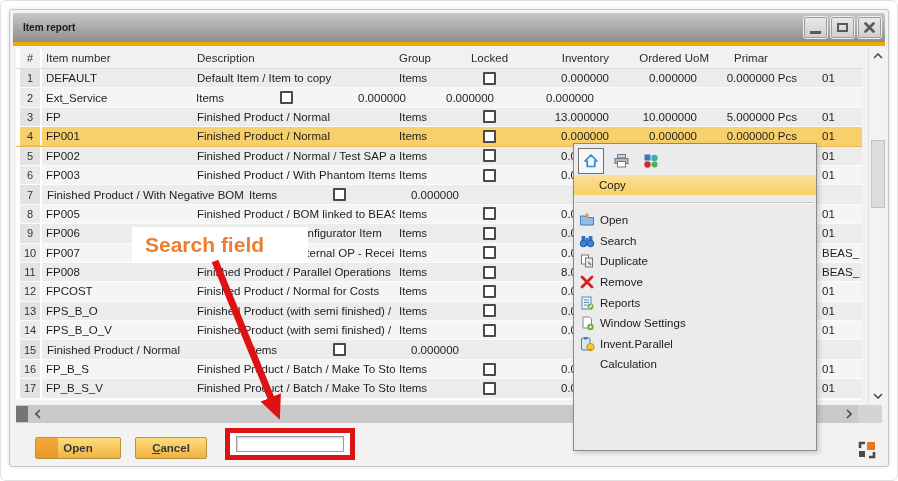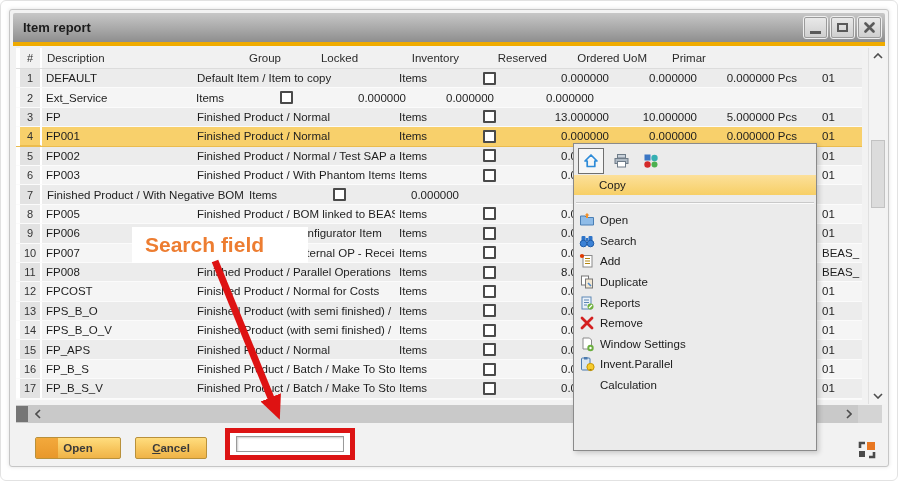--- a/index.html
+++ b/index.html
@@ -3,21 +3,21 @@
 <meta charset="utf-8">
 <style>
   * { margin:0; padding:0; box-sizing:border-box; }
   html,body { background:#fff; }
   body { font-family:"Liberation Sans","DejaVu Sans",sans-serif; width:898px; height:481px; position:relative; overflow:hidden; }
   .canvas { position:absolute; inset:0; background:#fff; border:1px solid #E2E2E2; border-radius:6px; }
 
   
   .window { position:absolute; left:8px; top:8px; width:880px; height:458px; background:#F2F2F2; border:1px solid #C6C6C6; border-radius:3px; box-shadow:0 0 4px rgba(0,0,0,.12); }
   .titlebar { position:absolute; left:3px; right:3px; top:3px; height:29px; background:linear-gradient(#C7C7C7,#A8A8A8 55%,#8E8E8E); border-radius:2px 2px 0 0; display:flex; align-items:center; }
-  .title { font-size:13px; font-weight:bold; color:#1b1b1b; padding-left:10px; }
+  .title { font-size:10px; font-weight:bold; color:#1b1b1b; padding-left:10px; }
   .win-btns { position:absolute; right:4px; top:4px; display:flex; gap:4px; }
   .wbtn { width:23px; height:21px; background:linear-gradient(#E9E9E9,#CFCFCF); border:1px solid #9B9B9B; outline:1px solid #EFEFEF; border-radius:2px; display:flex; align-items:center; justify-content:center; cursor:pointer; }
   .glyph-min { width:11px; height:3px; background:#5A5A5A; margin-top:10px; }
   .glyph-max { width:11px; height:9px; border:2px solid #5A5A5A; }
   .goldline { position:absolute; left:3px; right:3px; top:32px; height:4px; background:#F0AB00; }
 
   
   .grid { position:absolute; left:6px; top:38px; width:846px; height:352px; background:#FAFAFA; overflow:hidden; }
   .thead, .trow { display:flex; width:846px; }
   .thead { height:21px; background:#F1F1F1; border-bottom:1px solid #DCDCDC; align-items:center; }
@@ -102,25 +102,25 @@
             </svg>
         </div>
       </div>
     </div>
     <div class="goldline"></div>
 
     <div class="grid">
       <div class="thead">
         <div class="cell gutter"></div>
         <div class="cell hcell num" style="background:#F1F1F1;">#</div>
+        <div class="cell hcell c-item">Item number</div>
         <div class="cell hcell c-desc">Description</div>
         <div class="cell hcell c-group">Group</div>
         <div class="cell hcell c-lock">Locked</div>
         <div class="cell hcell c-inv">Inventory</div>
-        <div class="cell hcell c-res">Reserved</div>
         <div class="cell hcell c-ord">Ordered UoM</div>
         <div class="cell hcell c-pri">Primar</div>
       </div>
       <div id="rows-host">
   <div class="trow">
     <div class="cell gutter"></div>
     <div class="cell num">1</div>
     <div class="cell c-item">DEFAULT</div>
     <div class="cell c-desc">Default Item / Item to copy</div>
     <div class="cell c-group">Items</div>
@@ -322,21 +322,20 @@
             </div>
     <div class="cell c-inv">0.000000</div>
     <div class="cell c-res"></div>
     <div class="cell c-ord"></div>
     <div class="cell c-pri">01</div>
   </div>
 
   <div class="trow">
     <div class="cell gutter"></div>
     <div class="cell num">15</div>
-    <div class="cell c-item">FP_APS</div>
     <div class="cell c-desc">Finished Product / Normal</div>
     <div class="cell c-group">Items</div>
     <div class="cell c-lock">
               <span class="checkbox"></span>
             </div>
     <div class="cell c-inv">0.000000</div>
     <div class="cell c-res"></div>
     <div class="cell c-ord"></div>
     <div class="cell c-pri">01</div>
   </div>
@@ -473,61 +472,51 @@
               <rect x="2.5" y="3" width="4" height="5" rx="1" fill="#2E74C9"></rect>
               <rect x="9.5" y="3" width="4" height="5" rx="1" fill="#2E74C9"></rect>
               <circle cx="4.5" cy="10.5" r="3.3" fill="#3C82D6" stroke="#1F5CA8"></circle>
               <circle cx="11.5" cy="10.5" r="3.3" fill="#3C82D6" stroke="#1F5CA8"></circle>
               <rect x="6.8" y="5" width="2.4" height="3" fill="#2E74C9"></rect>
             </svg>
           </span>
     <span class="mi-label">Search</span>
   </div>
 
-  <div class="menu-item">
-    <span class="mi-icon">
-            <svg width="16" height="16" viewBox="0 0 16 16">
-              <rect x="4" y="2.5" width="9" height="11.5" fill="#FFFFFF" stroke="#8A8A8A"></rect>
-              <path d="M6 5.5 H11 M6 8 H11 M6 10.5 H11" stroke="#B3860F" stroke-width="1.2"></path>
-              <circle cx="3" cy="3" r="2.1" fill="#E03A00"></circle>
-            </svg>
-          </span>
-    <span class="mi-label">Add</span>
-  </div>
 
   <div class="menu-item">
     <span class="mi-icon">
             <svg width="16" height="16" viewBox="0 0 16 16">
               <rect x="2.5" y="2" width="7" height="9" fill="#FFFFFF" stroke="#777777"></rect>
               <rect x="6.5" y="5" width="7" height="9" fill="#F2E7D2" stroke="#777777"></rect>
               <path d="M9 9 L12 12" stroke="#4C86C8" stroke-width="1.6"></path>
             </svg>
           </span>
     <span class="mi-label">Duplicate</span>
+  </div>
+
+  <div class="menu-item">
+    <span class="mi-icon">
+            <svg width="16" height="16" viewBox="0 0 16 16">
+              <path d="M3 3 L13 13 M13 3 L3 13" stroke="#D42020" stroke-width="2.8" stroke-linecap="round"></path>
+            </svg>
+          </span>
+    <span class="mi-label">Remove</span>
   </div>
 
   <div class="menu-item">
     <span class="mi-icon">
             <svg width="16" height="16" viewBox="0 0 16 16">
               <rect x="3" y="2" width="9" height="12" fill="#EAF1F8" stroke="#5C87B5"></rect>
               <path d="M5 5 H10 M5 7.5 H10 M5 10 H8" stroke="#5C87B5" stroke-width="1.1"></path>
               <circle cx="11.5" cy="11.5" r="3" fill="#6FB13E"></circle>
               <path d="M10 13 L13 10" stroke="#FFFFFF" stroke-width="1.3"></path>
             </svg>
           </span>
     <span class="mi-label">Reports</span>
-  </div>
-
-  <div class="menu-item">
-    <span class="mi-icon">
-            <svg width="16" height="16" viewBox="0 0 16 16">
-              <path d="M3 3 L13 13 M13 3 L3 13" stroke="#D42020" stroke-width="2.8" stroke-linecap="round"></path>
-            </svg>
-          </span>
-    <span class="mi-label">Remove</span>
   </div>
 
 
   <div class="menu-item">
     <span class="mi-icon">
             <svg width="16" height="16" viewBox="0 0 16 16">
               <path d="M4 2 H10.5 L12.5 4 V13 H4 Z" fill="#FFFFFF" stroke="#8A8A8A"></path>
               <circle cx="11.5" cy="12" r="3.2" fill="#6BAE3E"></circle>
               <circle cx="11.5" cy="12" r="1.2" fill="#FFFFFF"></circle>
             </svg>

